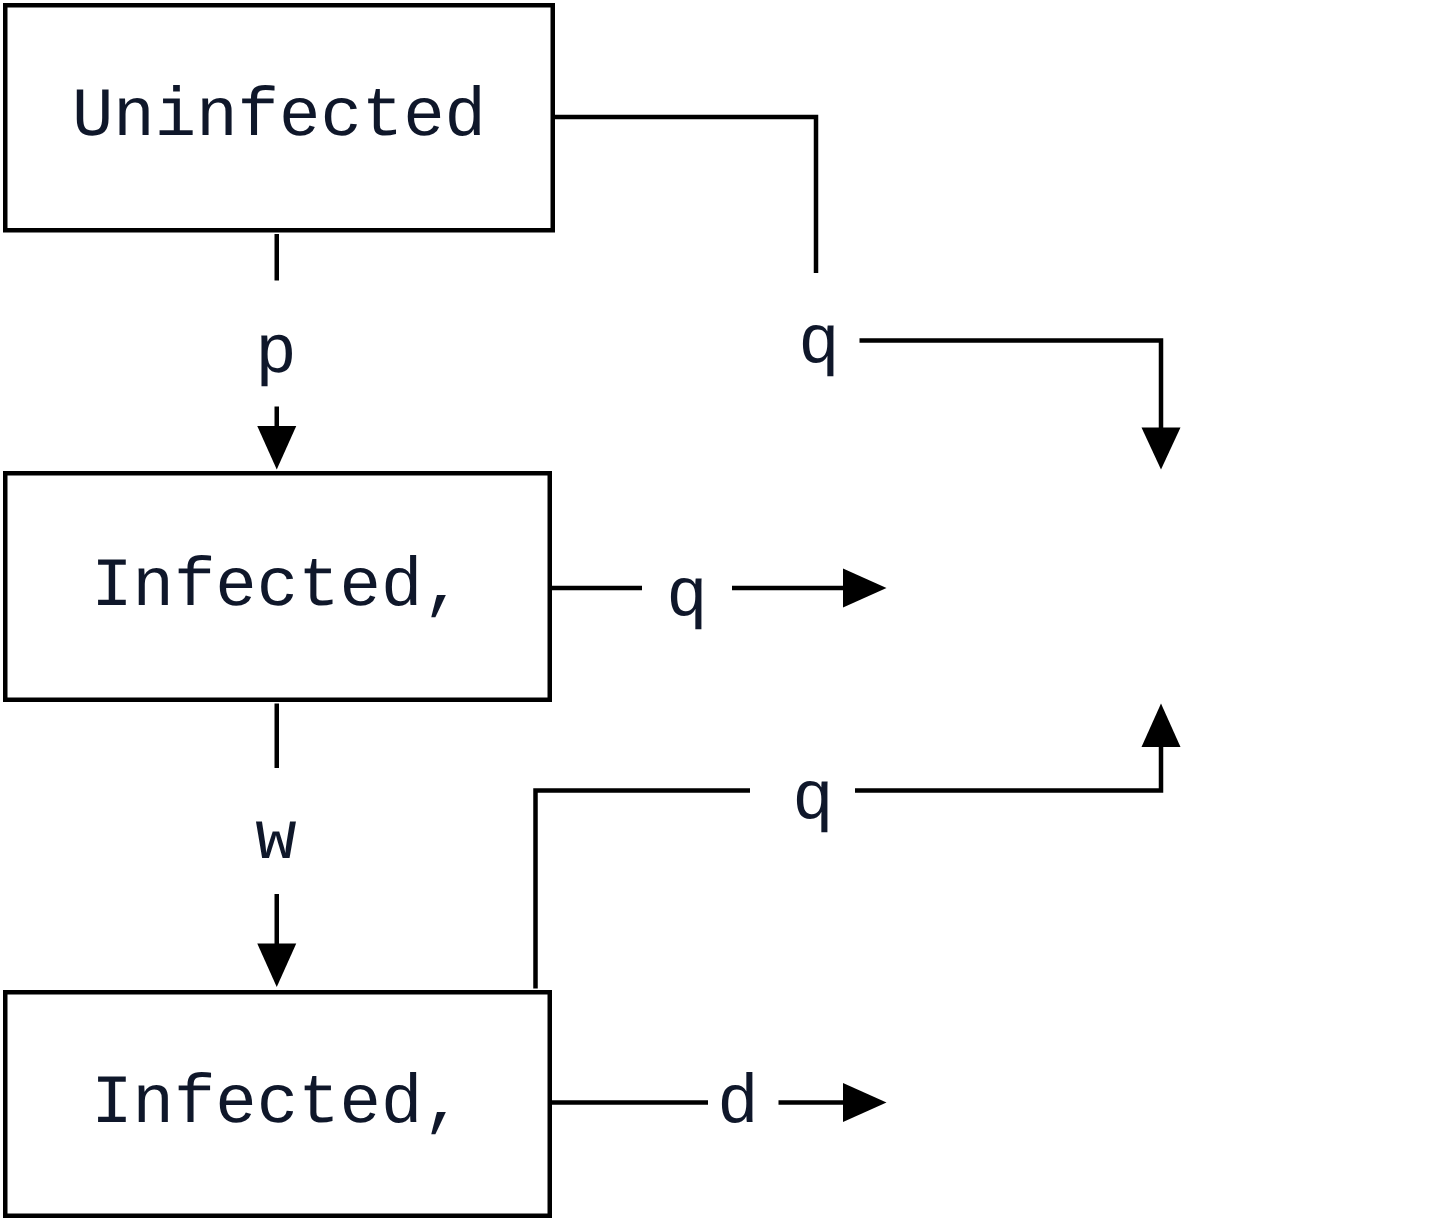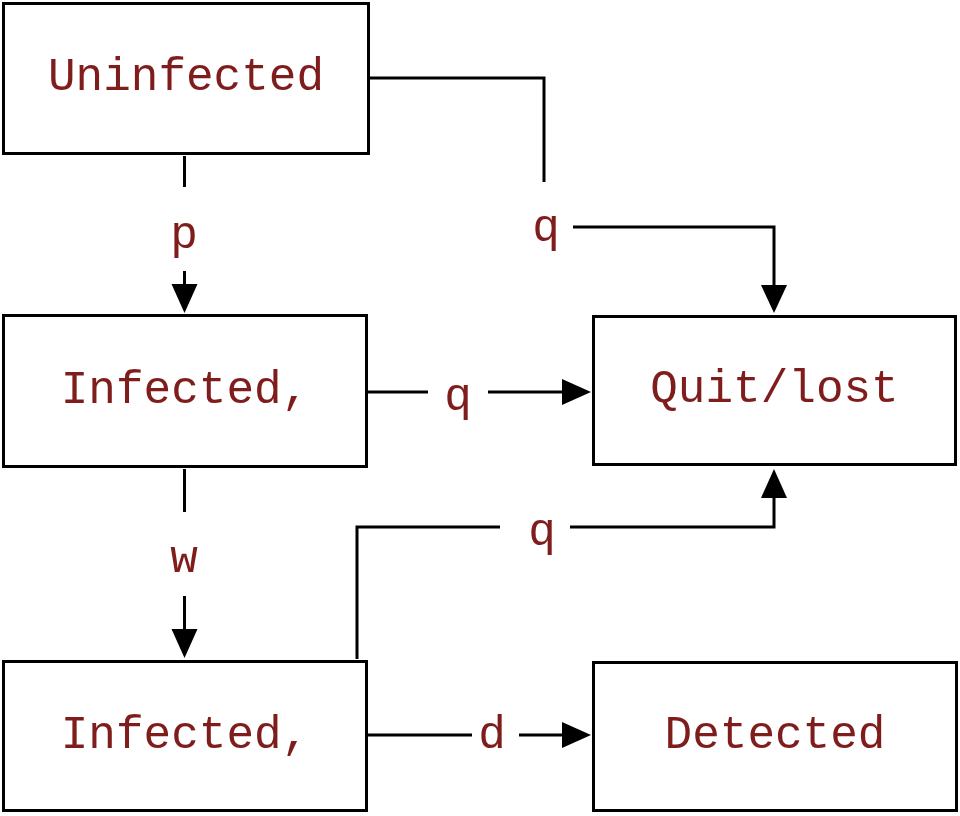--- a/index.html
+++ b/index.html
@@ -6,21 +6,21 @@
     margin: 0;
     padding: 0;
     background: #ffffff;
   }
   #stage {
     position: relative;
     width: 960px;
     height: 816px;
     background: #ffffff;
     font-family: "Liberation Mono", "DejaVu Sans Mono", monospace;
-    color: #7f1d1d;
+    color: #0f172a;
     overflow: hidden;
   }
   #connectors {
     position: absolute;
     left: 0;
     top: 0;
     width: 960px;
     height: 816px;
   }
   #connectors line,
@@ -92,27 +92,21 @@
   </div>
 
   <div class="node" style="left:2px; top:314px; width:366px; height:154px;">
     <span>Infected,</span>
   </div>
 
   <div class="node" style="left:2px; top:660px; width:366px; height:152px;">
     <span>Infected,</span>
   </div>
 
-  <div class="node" style="left:592px; top:315px; width:365px; height:151px;">
-    <span>Quit/lost</span>
-  </div>
 
-  <div class="node" style="left:592px; top:661px; width:366px; height:151px;">
-    <span>Detected</span>
-  </div>
 
   <span class="edge-label" style="left:184px; top:236px;">p</span>
 
   <span class="edge-label" style="left:546px; top:229px;">q</span>
 
   <span class="edge-label" style="left:458px; top:398px;">q</span>
 
   <span class="edge-label" style="left:184px; top:560px;">w</span>
 
   <span class="edge-label" style="left:542px; top:533px;">q</span>

